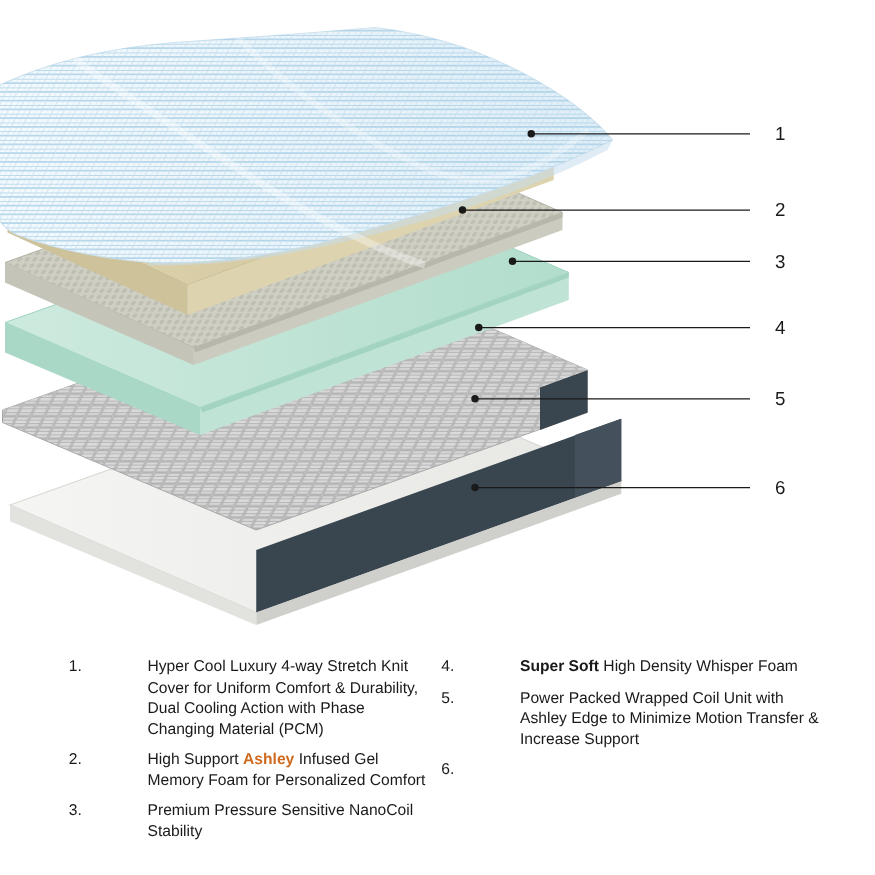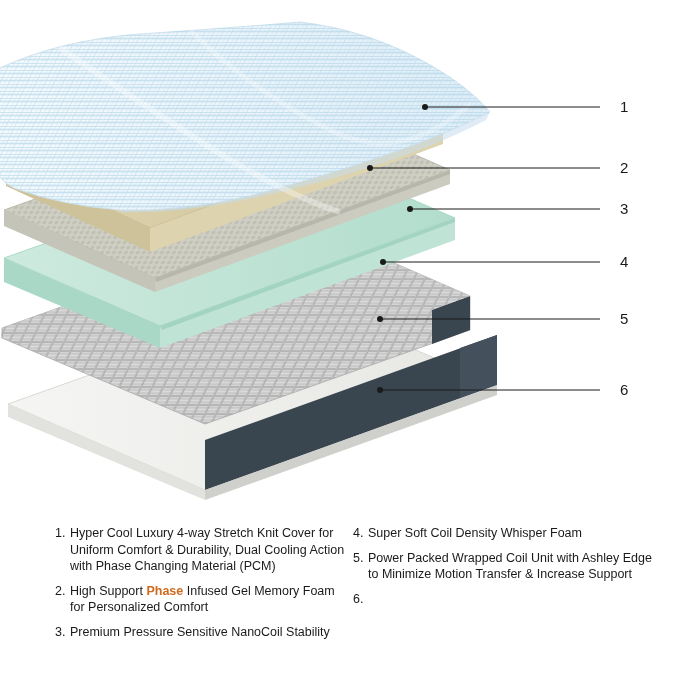--- a/index.html
+++ b/index.html
@@ -59,22 +59,23 @@
     color: #1a1a1a;
     width: 15px;
     flex: 0 0 15px;
     text-align: left;
     line-height: 1.32;
   }
   .legend-text {
     font-size: 12.5px;
     color: #1a1a1a;
     line-height: 1.32;
-  }
-  .legend-text b { font-weight: normal; }
+    margin-left: 48px;
+  }
+  .legend-text b { font-weight: bold; }
   .copper { color: #cf6a1f; font-weight: bold; }
 </style>
 </head>
 <body>
 
 <div id="diagram-wrap">
 <svg width="700" height="520" viewBox="0 0 700 520" xmlns="http://www.w3.org/2000/svg">
   <defs>
     <pattern id="knitmesh" width="9" height="7" patternUnits="userSpaceOnUse" patternTransform="skewX(-26)">
       <path d="M0 0 L9 0 M0 3.5 L9 3.5" stroke="#9ec9e2" stroke-width="0.9" fill="none"></path>
@@ -205,31 +206,31 @@
 
 <div id="legend">
   <div class="legend-cols">
     <div class="legend-col left">
       <div class="legend-item">
         <span class="legend-num">1.</span>
         <span class="legend-text"><span>Hyper Cool Luxury 4-way Stretch Knit Cover for Uniform Comfort &amp; Durability, Dual Cooling Action with Phase Changing Material (PCM)</span></span>
       </div>
       <div class="legend-item">
         <span class="legend-num">2.</span>
-        <span class="legend-text"><span>High Support </span><span class="copper">Phase</span><span> Infused Gel Memory Foam for Personalized Comfort</span></span>
+        <span class="legend-text"><span>High Support </span><span class="copper">Ashley</span><span> Infused Gel Memory Foam for Personalized Comfort</span></span>
       </div>
       <div class="legend-item">
         <span class="legend-num">3.</span>
         <span class="legend-text"><span>Premium Pressure Sensitive NanoCoil Stability</span></span>
       </div>
     </div>
     <div class="legend-col right">
       <div class="legend-item">
         <span class="legend-num">4.</span>
-        <span class="legend-text"><b>Super Soft</b><span> Coil Density Whisper Foam</span></span>
+        <span class="legend-text"><b>Super Soft</b><span> High Density Whisper Foam</span></span>
       </div>
       <div class="legend-item">
         <span class="legend-num">5.</span>
         <span class="legend-text"><span>Power Packed Wrapped Coil Unit with Ashley Edge to Minimize Motion Transfer &amp; Increase Support</span></span>
       </div>
       <div class="legend-item">
         <span class="legend-num">6.</span>
       </div>
     </div>
   </div>

